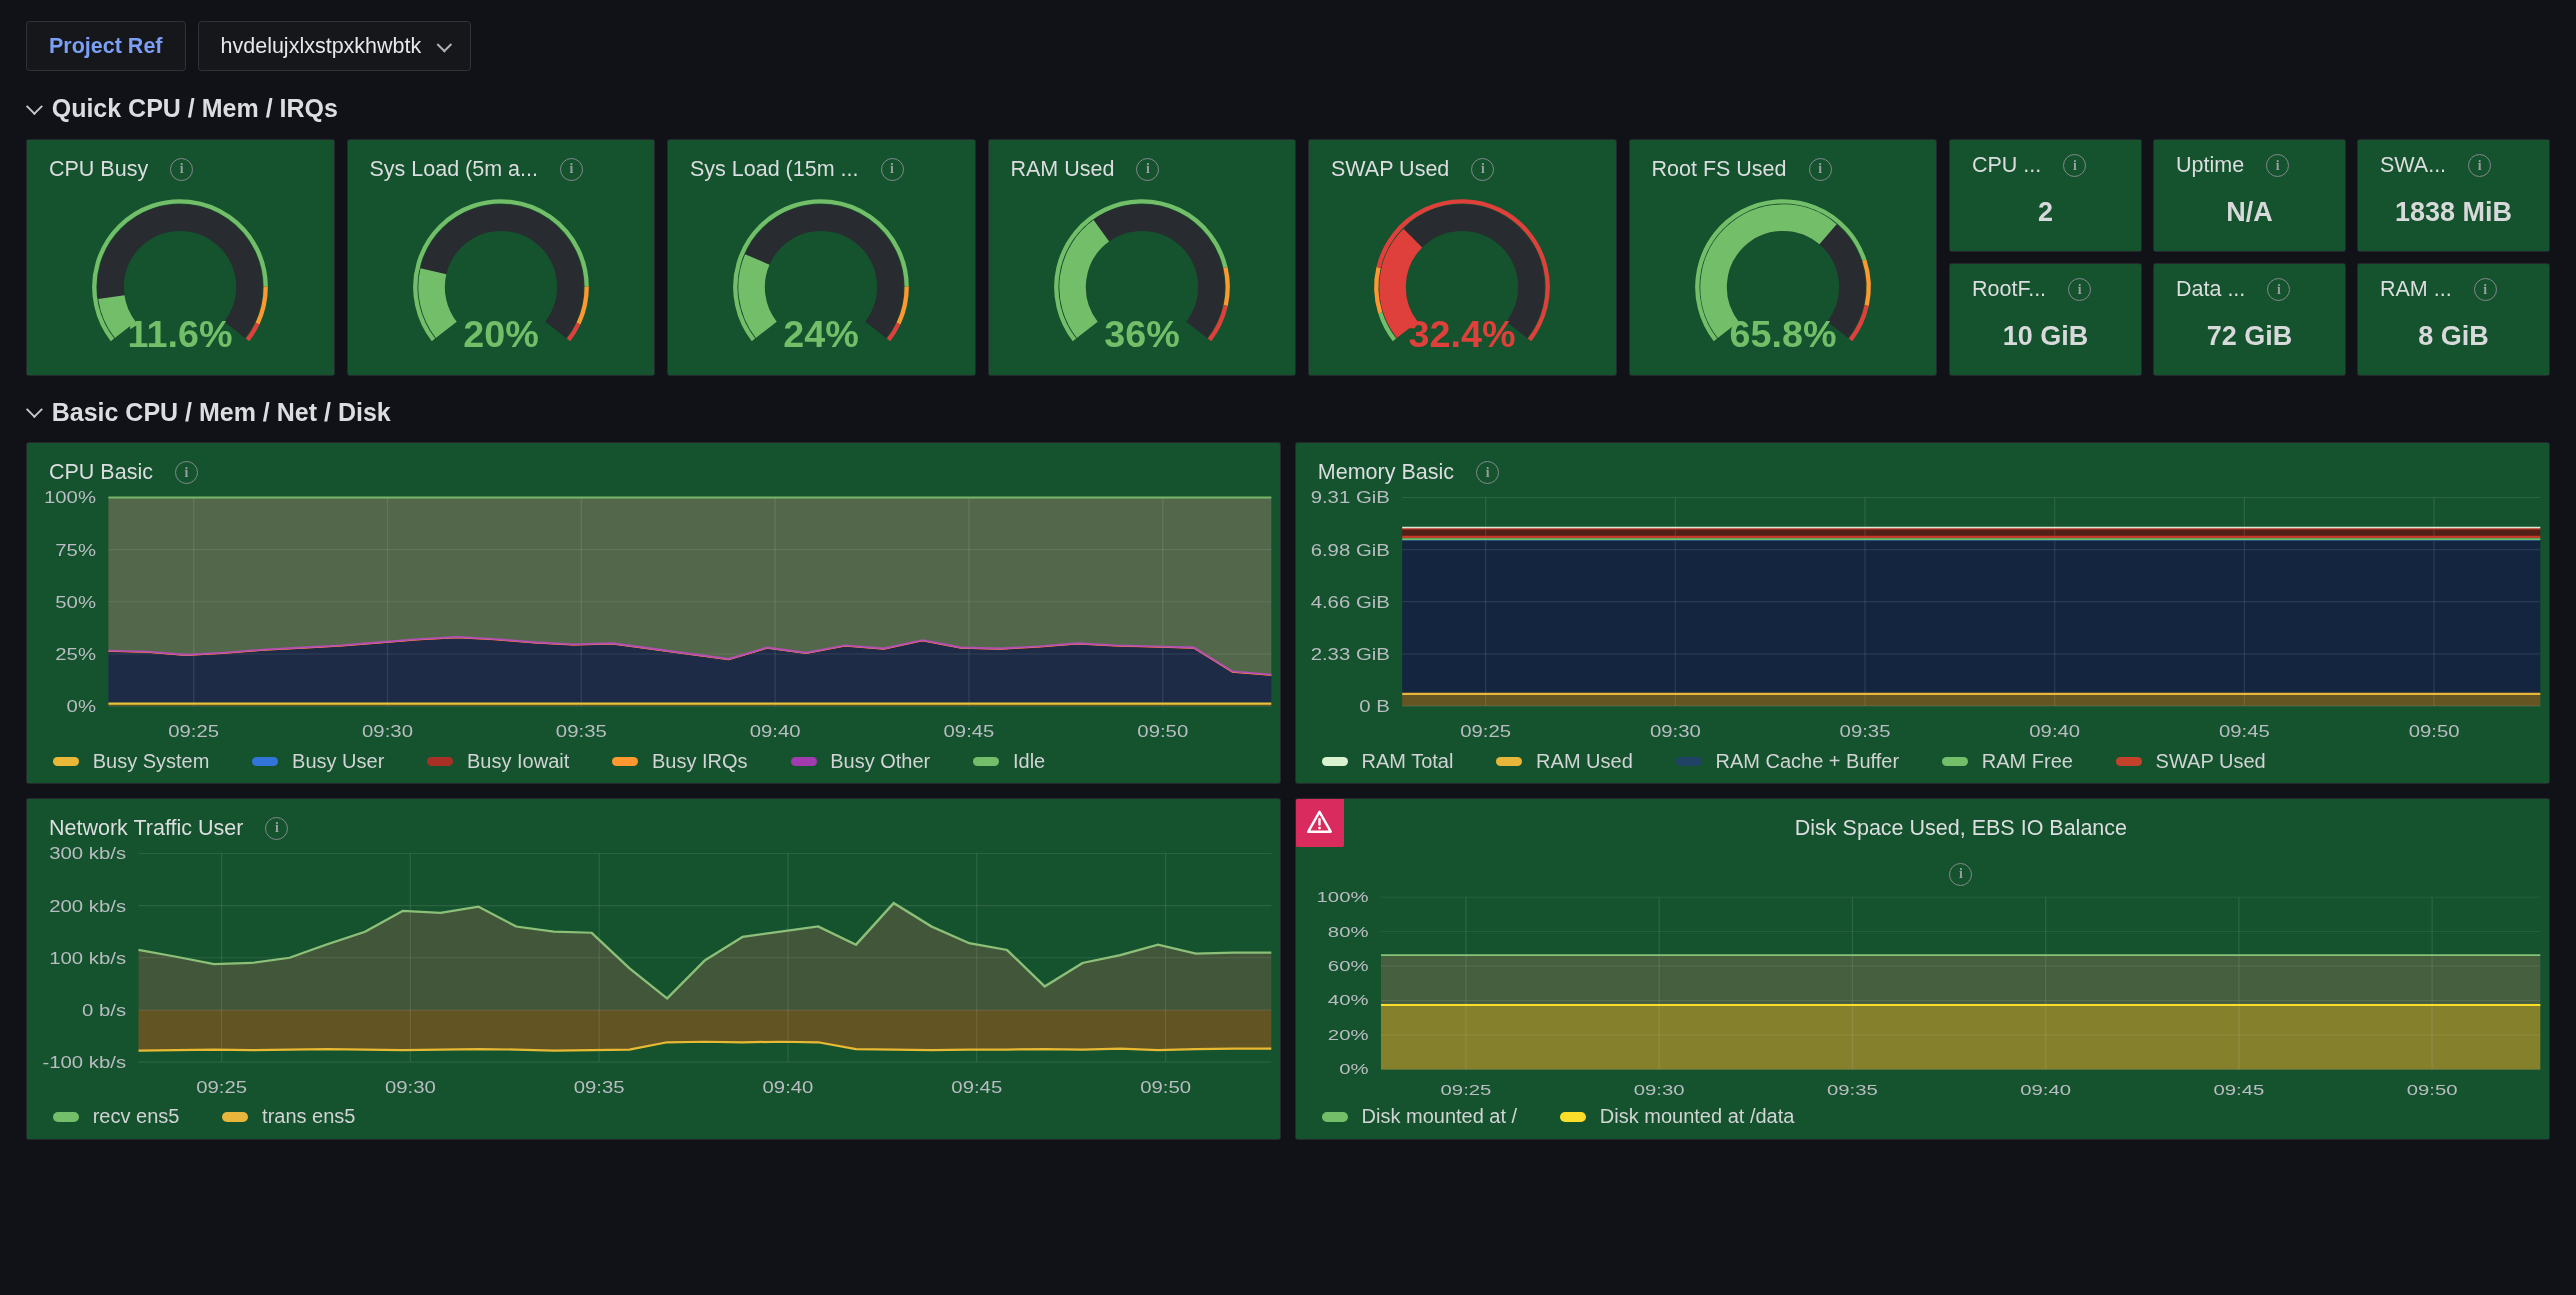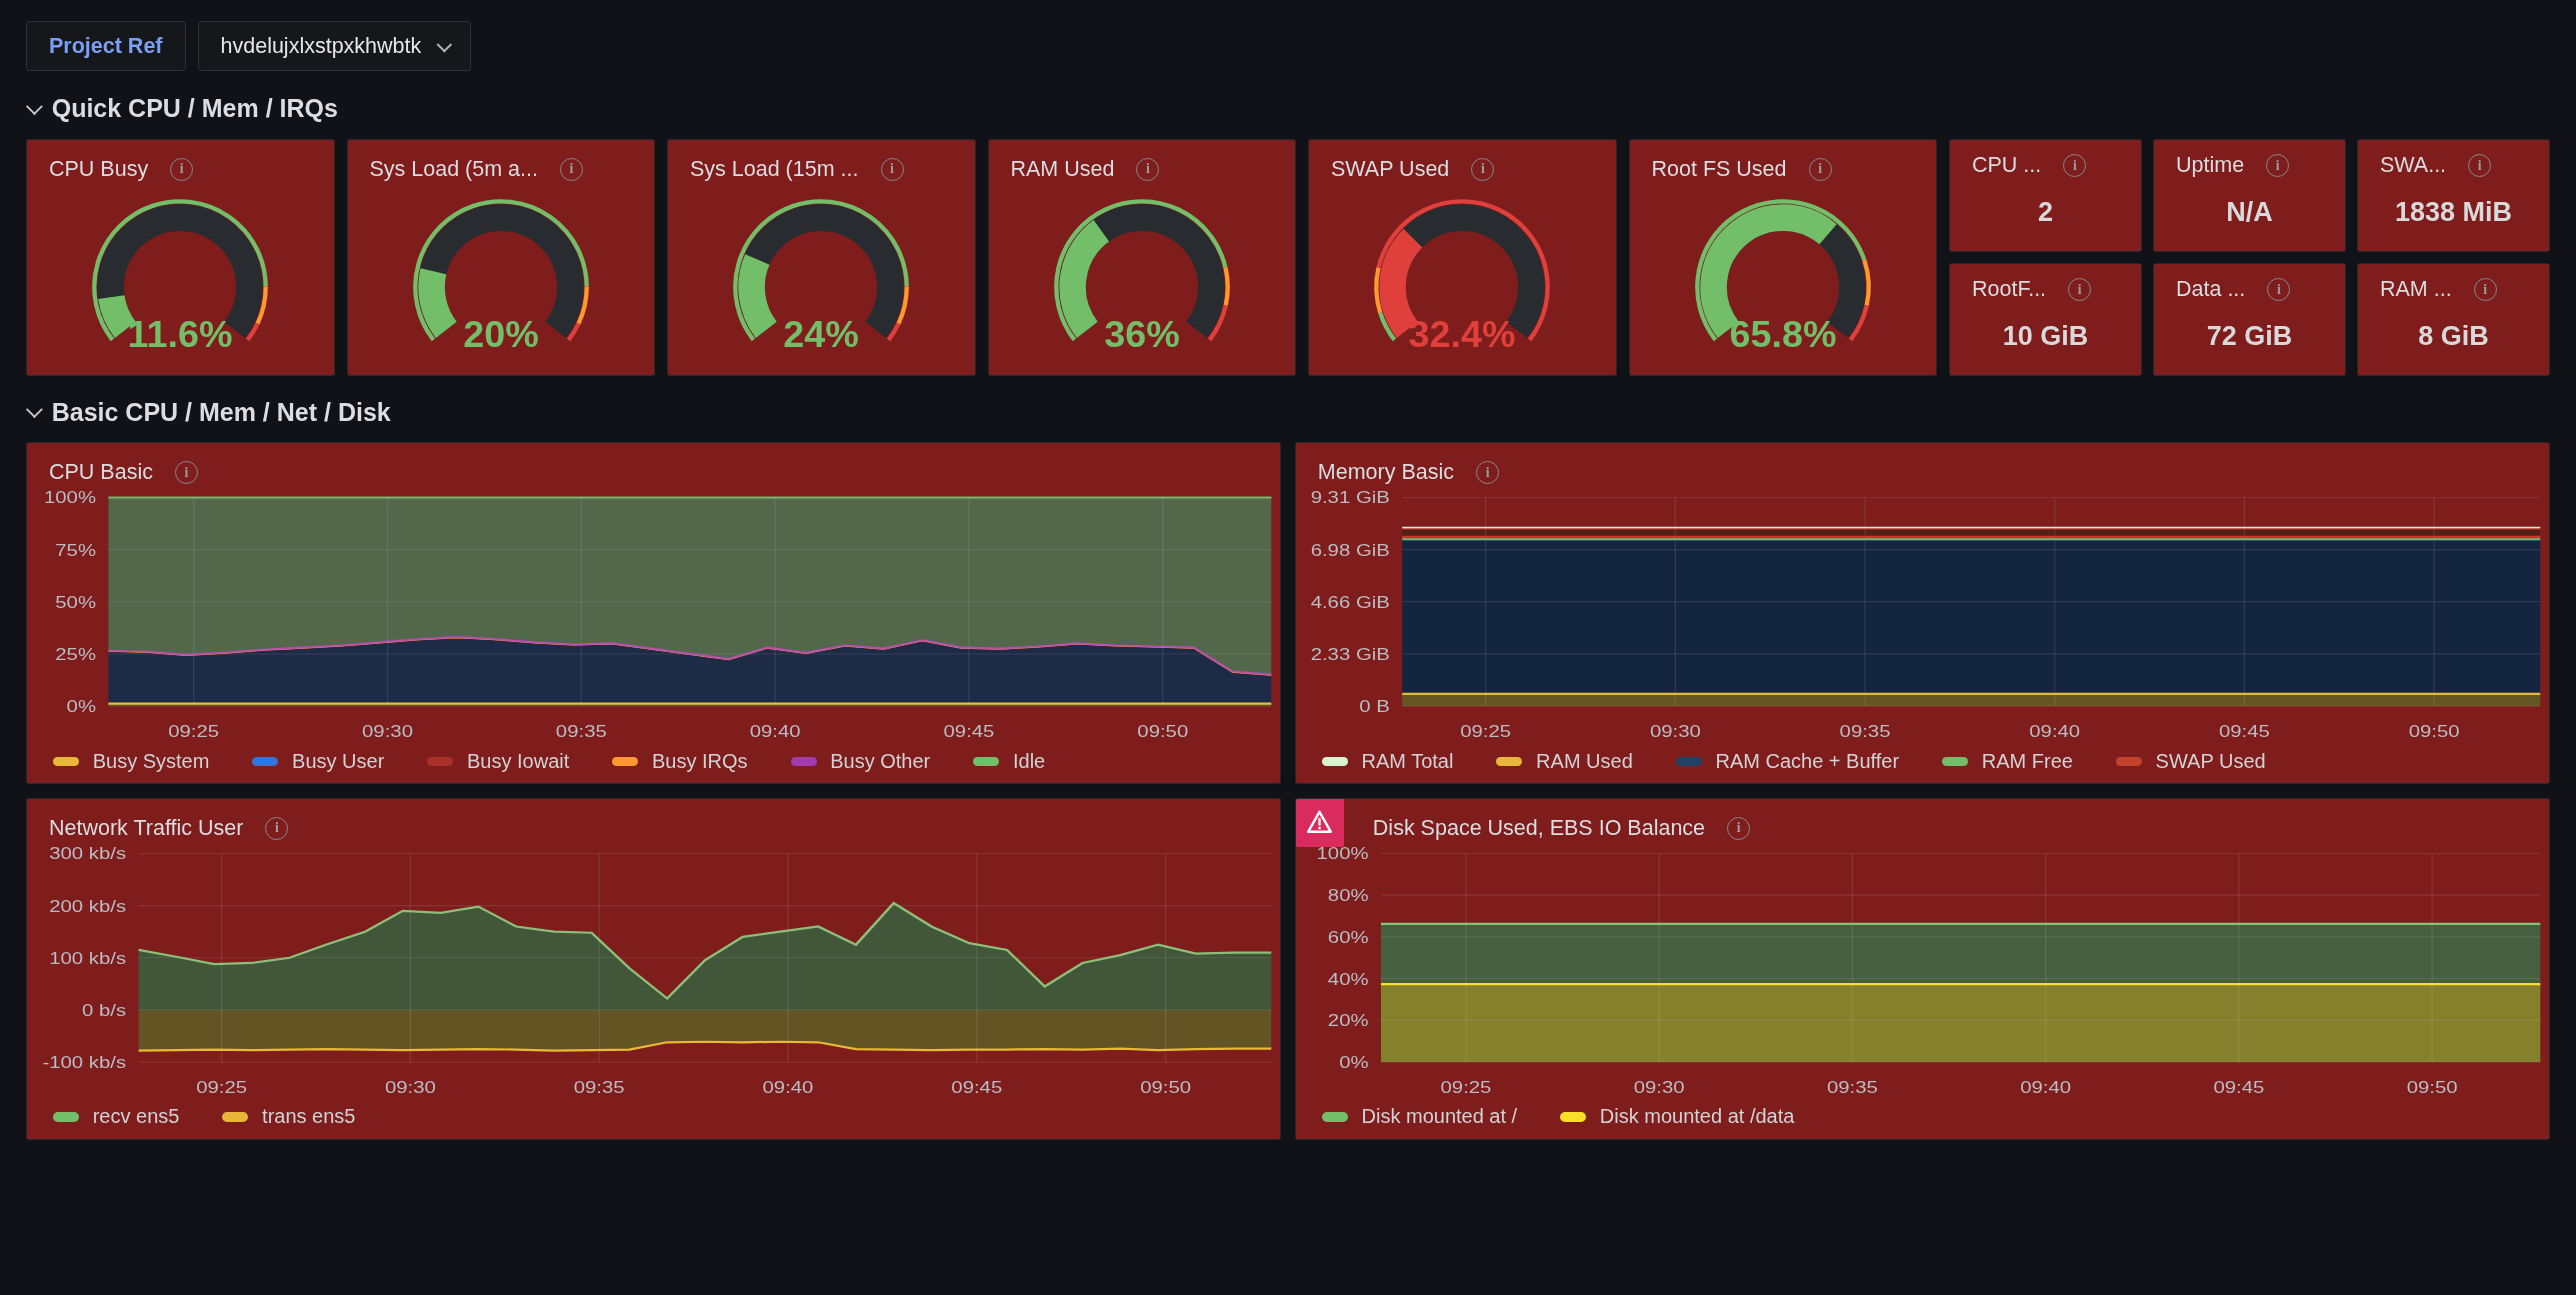--- a/index.html
+++ b/index.html
@@ -18,21 +18,21 @@
   }
   .pill.ref { color:#7b9ff5; }
   .pill.dd { color:#e6e7e8; gap:15.5px; cursor:pointer; font-weight:500; }
   .caret { width:11px; height:11px; border-right:2.1px solid #aeb1b6; border-bottom:2.1px solid #aeb1b6; transform:rotate(45deg) translateY(-2.6px); }
   
   .section-header { display:flex; align-items:center; gap:13.7px; margin:22px 0 15.5px 0; cursor:pointer; }
   .section-header .chev { width:12px; height:12px; border-right:2.6px solid #c7c8ca; border-bottom:2.6px solid #c7c8ca; transform:rotate(45deg) translateY(-3.4px); }
   .section-header .txt { font-size:25px; font-weight:700; color:#dcdde0; }
   
   .panel {
-    background:#7f1d1d; border:0.9px solid #25282d; border-radius:2.6px;
+    background:#14532d; border:0.9px solid #25282d; border-radius:2.6px;
     position:relative; overflow:hidden;
   }
   .panel-header { display:flex; align-items:center; gap:22px; padding:17px 0 5.2px 22px; }
   .panel-title { font-size:21.5px; font-weight:500; color:#dcdde0; white-space:nowrap; overflow:hidden; }
   .info-icon {
     width:23px; height:23px; border:1.7px solid #85888e; border-radius:50%;
     color:#9b9ea4; font-size:13.7px; font-weight:700; font-family:"Liberation Serif", serif;
     display:flex; align-items:center; justify-content:center; flex:0 0 auto; cursor:pointer;
   }
   
@@ -47,21 +47,21 @@
   .chart-panel { height:342px; display:flex; flex-direction:column; }
   .chart-svg { width:100%; height:304px; display:block; }
   .legend { display:flex; align-items:center; gap:43px; padding:1.7px 0 10.3px 26px; flex-wrap:nowrap; }
   .legend-item { display:flex; align-items:center; gap:13.7px; cursor:pointer; }
   .legend-chip { width:26px; height:9.4px; border-radius:5.2px; flex:0 0 auto; }
   .legend-label { font-size:20px; color:#d2d3d5; white-space:nowrap; }
   .alert-badge {
     position:absolute; left:-0.9px; top:-0.9px; width:49px; height:49px;
     background:#d92b5e; border-radius:2.6px; display:flex; align-items:center; justify-content:center;
   }
-  .hdr-pad { padding-left:77px; }
+  .hdr-pad { padding-left:77px;flex-direction:column; }
 </style>
 </head>
 <body>
 
 <div class="topbar">
   <div class="pill ref">
     <span>Project Ref</span>
   </div>
   <div class="pill dd">
     <span>hvdelujxlxstpxkhwbtk</span>

